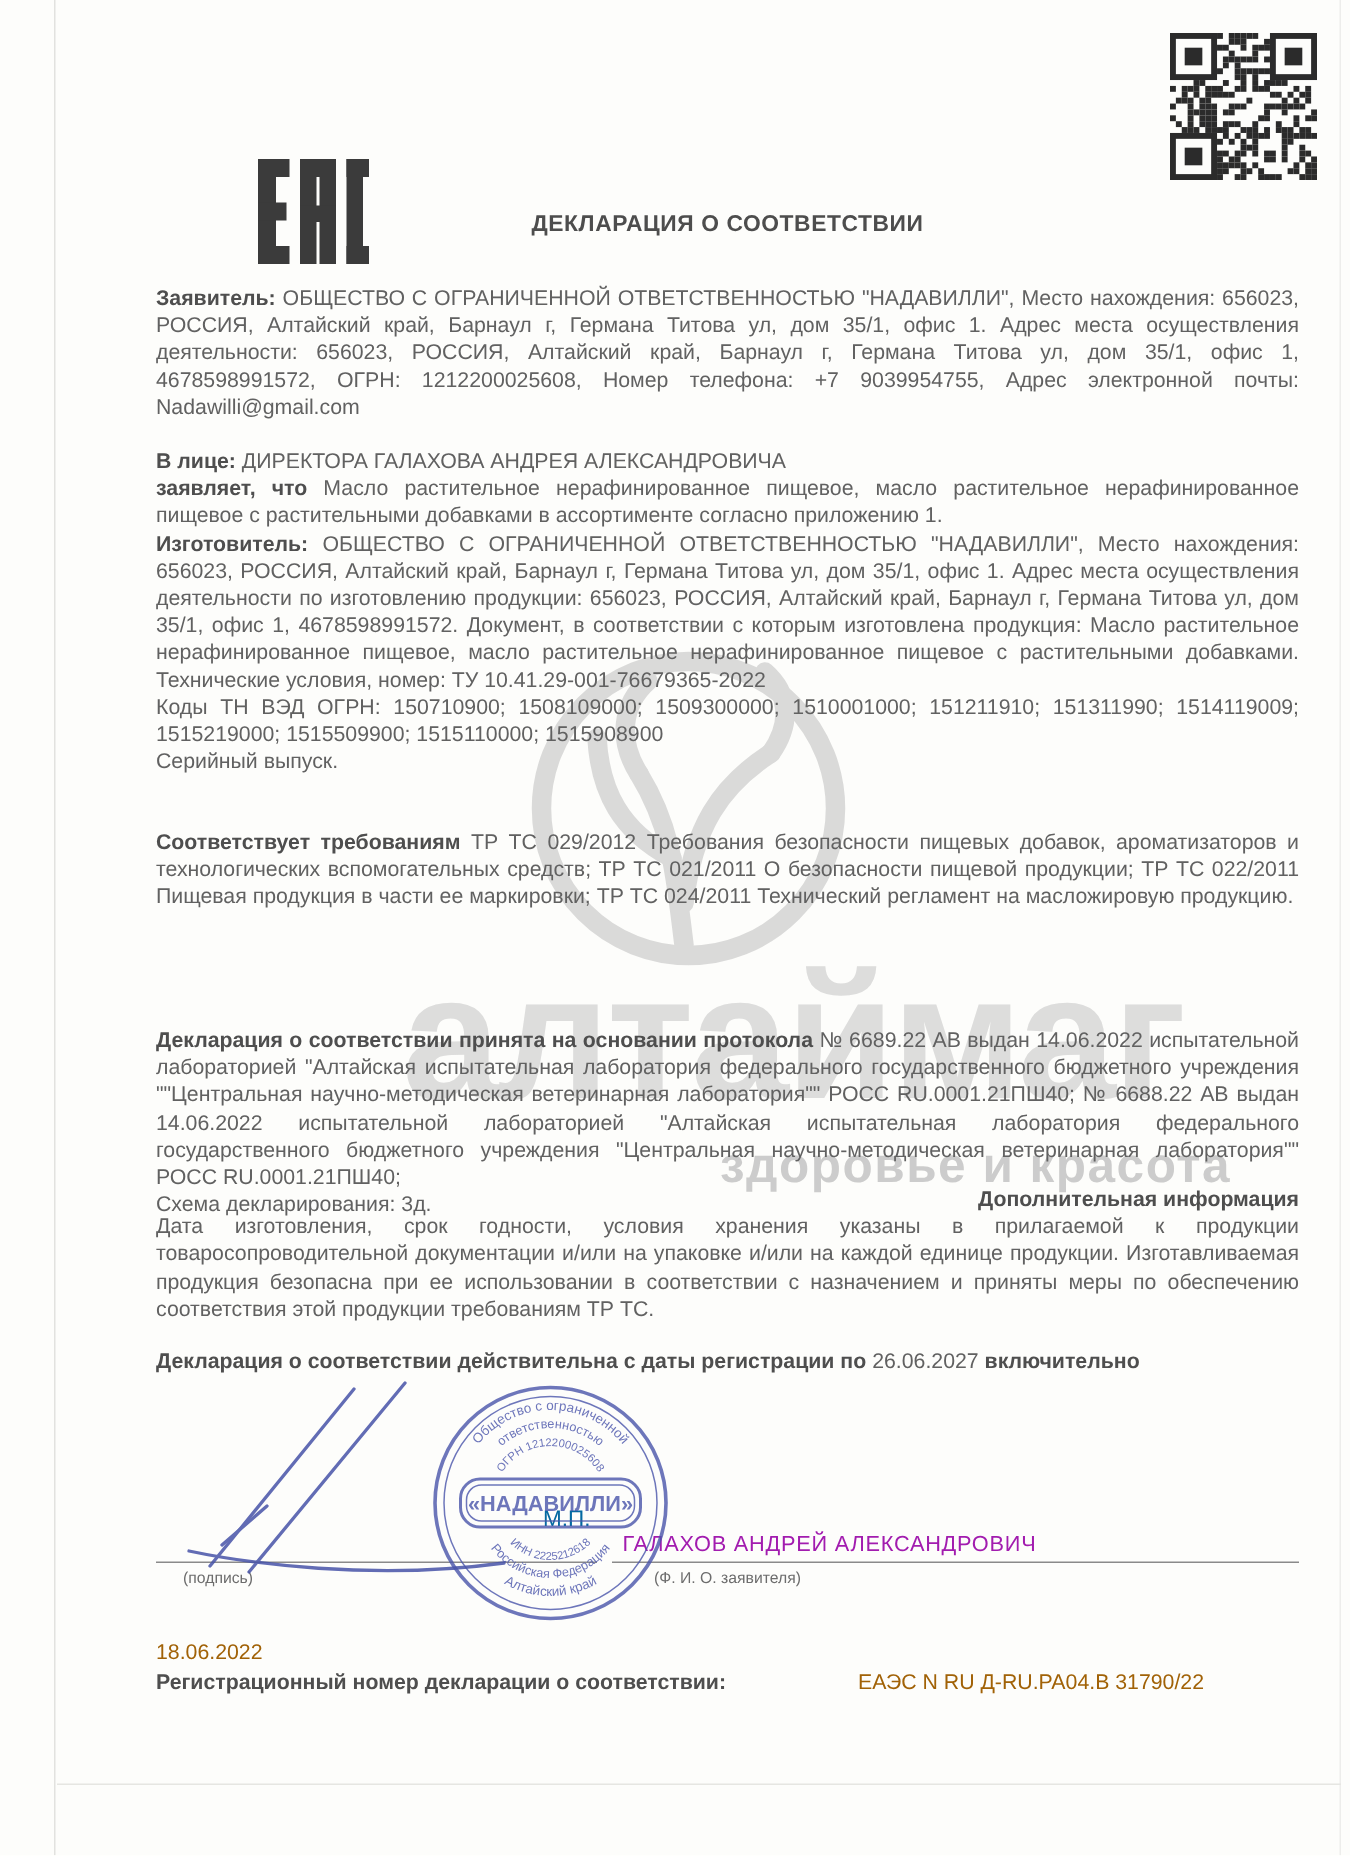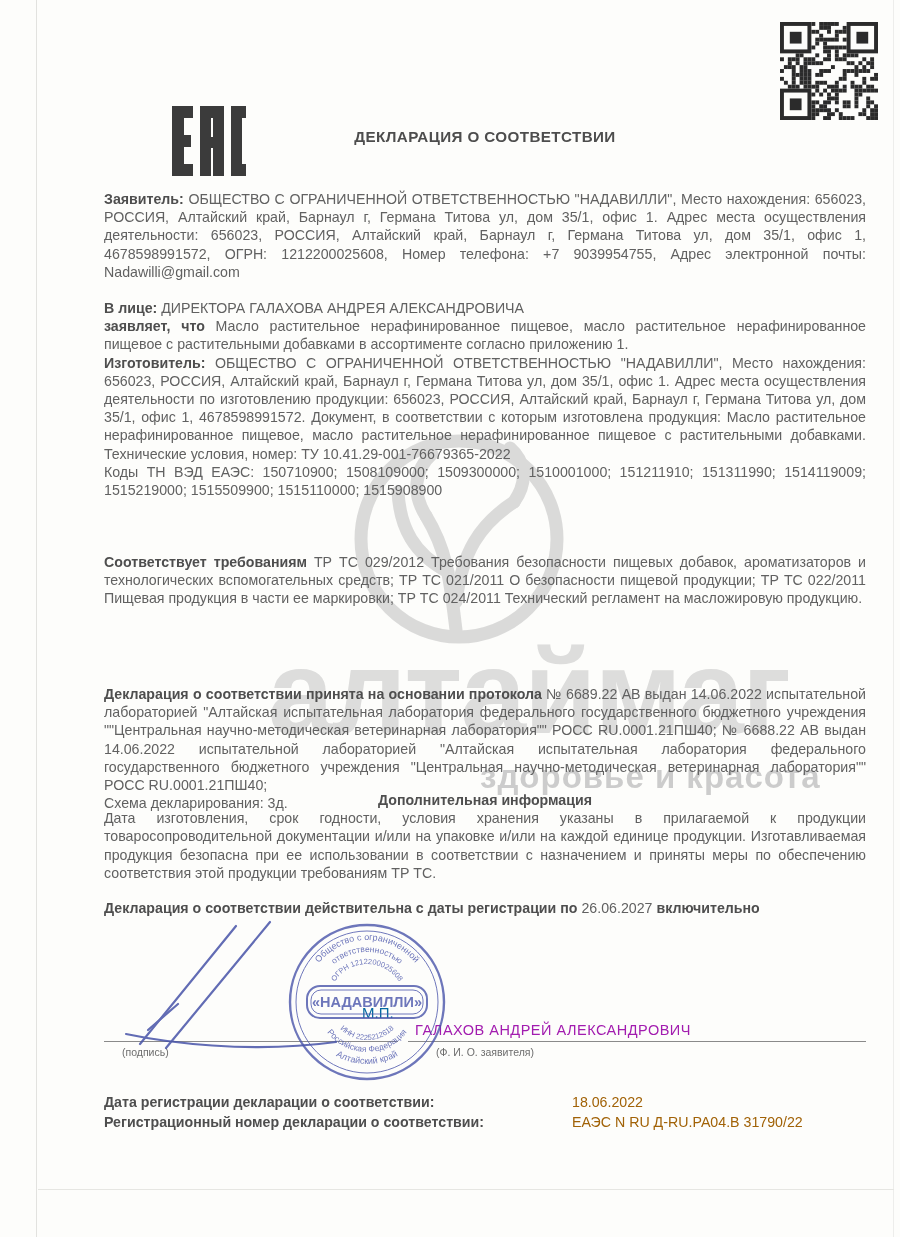--- a/index.html
+++ b/index.html
@@ -29,32 +29,32 @@
     font-size:33px; font-weight:600; letter-spacing:1px;
     color:#b3b3b3; opacity:.65;
   }
   .wm-logo { left:352px; top:432px; opacity:.5; }
 
   
   .eac-logo { position:absolute; left:172px; top:106px; z-index:1; }
   .qr { position:absolute; left:780px; top:22px; z-index:1; }
   .titles { position:absolute; left:104px; top:128px; width:762px; text-align:center; z-index:1; }
   .titles .t1 { font-size:15.2px; font-weight:bold; color:#4d4d4d; letter-spacing:.4px; }
-  .titles .t2 { font-size:15.2px; font-weight:bold; color:#4d4d4d; letter-spacing:.4px; }
+  .titles .t2 { font-size:15.2px; font-weight:bold; color:#4d4d4d; letter-spacing:.4px; margin-top:13px; }
 
   
   .blk { position:absolute; left:104px; width:762px; z-index:1; }
   .blk p { font-size:14.2px; line-height:18.2px; text-align:justify; color:#616161; }
   .blk b, .lbl { font-weight:bold; color:#4e4e4e; }
   .b-applicant  { top:190px; }
   .b-main       { top:299px; }
   .b-compliance { top:553px; }
   .b-basis      { top:637px;margin-top:48px; }
   .b-additional { top:791px; }
-  .b-additional .heading { font-size:14.2px; font-weight:bold; color:#4e4e4e; line-height:18.2px; text-align:center; }
+  .b-additional .heading { font-size:14.2px; font-weight:bold; color:#4e4e4e; line-height:18.2px; text-align:right; }
   .b-validity   { top:899px; }
 
   
   .sigline { position:absolute; height:1px; background:#8a8a8a; z-index:1; }
   .sig-caption { position:absolute; font-size:10.5px; color:#6d6d6d; z-index:1; }
   .declarant-name { position:absolute; left:415px; top:1022px; font-size:14.5px; color:#a21caf; letter-spacing:.5px; z-index:1; }
   .mp { position:absolute; left:362px; top:1004px; font-size:15px; color:#0369a1; z-index:1; }
   .stamp { position:absolute; left:287px; top:922px; z-index:2; opacity:.8; }
   .handsign { position:absolute; left:118px; top:912px; z-index:2; opacity:.85; }
 
@@ -330,21 +330,22 @@
   </div>
 
   <div class="blk b-applicant">
     <p><b>Заявитель:</b> <span>ОБЩЕСТВО С ОГРАНИЧЕННОЙ ОТВЕТСТВЕННОСТЬЮ "НАДАВИЛЛИ", Место нахождения: 656023, РОССИЯ, Алтайский край, Барнаул г, Германа Титова ул, дом 35/1, офис 1. Адрес места осуществления деятельности: 656023, РОССИЯ, Алтайский край, Барнаул г, Германа Титова ул, дом 35/1, офис 1, 4678598991572, ОГРН: 1212200025608, Номер телефона: +7 9039954755, Адрес электронной почты: Nadawilli@gmail.com</span></p>
   </div>
 
   <div class="blk b-main">
     <p><b>В лице:</b> <span>ДИРЕКТОРА ГАЛАХОВА АНДРЕЯ АЛЕКСАНДРОВИЧА</span></p>
     <p><b>заявляет, что</b> <span>Масло растительное нерафинированное пищевое, масло растительное нерафинированное пищевое с растительными добавками в ассортименте согласно приложению 1.</span></p>
     <p><b>Изготовитель:</b> <span>ОБЩЕСТВО С ОГРАНИЧЕННОЙ ОТВЕТСТВЕННОСТЬЮ "НАДАВИЛЛИ", Место нахождения: 656023, РОССИЯ, Алтайский край, Барнаул г, Германа Титова ул, дом 35/1, офис 1. Адрес места осуществления деятельности по изготовлению продукции: 656023, РОССИЯ, Алтайский край, Барнаул г, Германа Титова ул, дом 35/1, офис 1, 4678598991572. Документ, в соответствии с которым изготовлена продукция: Масло растительное нерафинированное пищевое, масло растительное нерафинированное пищевое с растительными добавками. Технические условия, номер: ТУ 10.41.29-001-76679365-2022</span></p>
-    <p><span>Коды ТН ВЭД ЕАЭС:</span> <span>150710900; 1508109000; 1509300000; 1510001000; 151211910; 151311990; 1514119009; 1515219000; 1515509900; 1515110000; 1515908900</span></p>
+    <p><span>Коды ТН ВЭД ОГРН:</span> <span>150710900; 1508109000; 1509300000; 1510001000; 151211910; 151311990; 1514119009; 1515219000; 1515509900; 1515110000; 1515908900</span></p>
+    <p>Серийный выпуск.</p>
   </div>
 
   <div class="blk b-compliance">
     <p><b>Соответствует требованиям</b> <span>ТР ТС 029/2012 Требования безопасности пищевых добавок, ароматизаторов и технологических вспомогательных средств; ТР ТС 021/2011 О безопасности пищевой продукции; ТР ТС 022/2011 Пищевая продукция в части ее маркировки; ТР ТС 024/2011 Технический регламент на масложировую продукцию.</span></p>
   </div>
 
   <div class="blk b-basis">
     <p><b>Декларация о соответствии принята на основании протокола</b> <span>№ 6689.22 АВ выдан 14.06.2022 испытательной лабораторией "Алтайская испытательная лаборатория федерального государственного бюджетного учреждения ""Центральная научно-методическая ветеринарная лаборатория"" РОСС RU.0001.21ПШ40; № 6688.22 АВ выдан 14.06.2022 испытательной лабораторией "Алтайская испытательная лаборатория федерального государственного бюджетного учреждения "Центральная научно-методическая ветеринарная лаборатория"" РОСС RU.0001.21ПШ40;</span></p>
     <p>Схема декларирования: 3д.</p>
   </div>
@@ -398,17 +399,16 @@
       <text font-size="9"><textPath href="#arcB62" startOffset="50%" text-anchor="middle">Алтайский край</textPath></text>
       <text x="80" y="85" font-size="14.5" font-weight="bold" text-anchor="middle">«НАДАВИЛЛИ»</text>
     </g>
   </svg>
 
   <div class="reg-row rr1">
     <div class="lbl">Регистрационный номер декларации о соответствии:</div>
     <div class="val">ЕАЭС N RU Д-RU.РА04.В 31790/22</div>
   </div>
   <div class="reg-row rr2">
-    <div class="lbl">Дата регистрации декларации о соответствии:</div>
     <div class="val">18.06.2022</div>
   </div>
 
 </div>
 
 </body></html>

